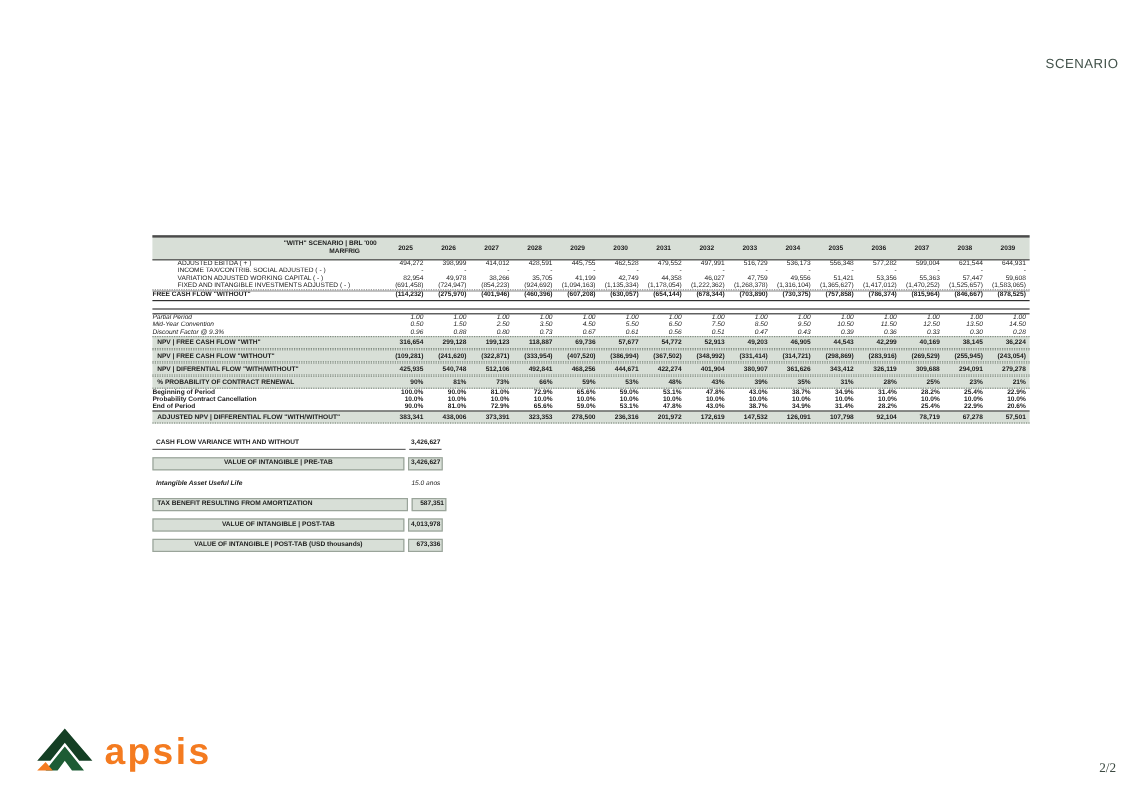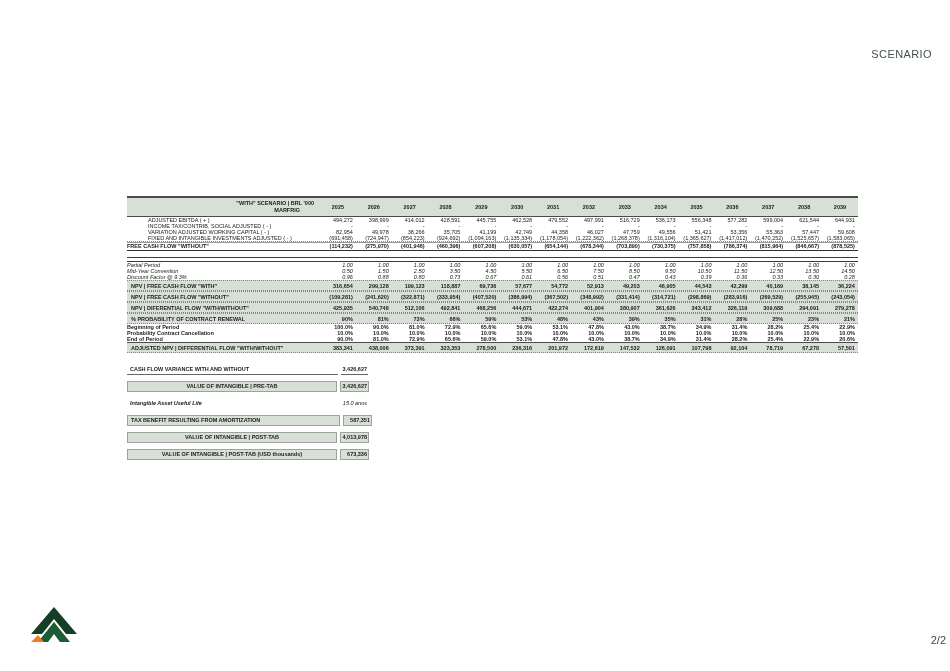--- a/index.html
+++ b/index.html
@@ -39,21 +39,21 @@
   .gbar .sum-label{background:var(--bar,#d8dfd7);border:1px solid #9aa49a;font-weight:bold;}
   .gbar .sum-value{background:var(--bar,#d8dfd7);border:1px solid #9aa49a;}
   .ctr .sum-label{text-align:center;}
   .lft .sum-label{text-align:left;padding-left:3px;}
   .itl{font-style:italic;}
   .itl .sum-label{font-weight:bold;padding-left:3px;}
   .itl .sum-value{font-weight:normal;}
   
   .logo{position:absolute;left:30px;top:606px;display:flex;align-items:center;gap:9px;}
   .logo-text{font-size:31px;font-weight:bold;color:var(--accent,#f47b20);letter-spacing:2px;line-height:1;}
-  .pagenum{position:absolute;right:4px;top:634px;font-size:11px;color:#3c4a42;}
+  .pagenum{position:absolute;right:20px;top:634px;font-size:11px;color:#3c4a42;font-family:Liberation Serif, serif;}
 </style>
 </head>
 <body style="--accent: #f47b20; --bar: #d8dfd7;">
 
 <div class="scenario">SCENARIO</div>
 
 <div class="tablewrap">
   <div class="t-head">
     <div class="h-lbl">
       <div class="l1">"WITH" SCENARIO  |  BRL '000</div>
@@ -400,15 +400,16 @@
       </div>
     </div>
 </div>
 
 <div class="logo">
   <svg width="48" height="40" viewBox="0 0 48 40">
     <polygon id="lg1" points="24,1 47,28 36,28 24,13 12,28 1,28" fill="#143f24"></polygon>
     <polygon id="lg2" points="24,16 40,36 30,36 24,28 18,36 8,36" fill="#1d5c34"></polygon>
     <polygon id="lg3" points="1,36 14,36 8,29" fill="#f47b20"></polygon>
   </svg>
+  <span class="logo-text">apsis</span>
 </div>
 
 <div class="pagenum">2/2</div>
 
 </body></html>

